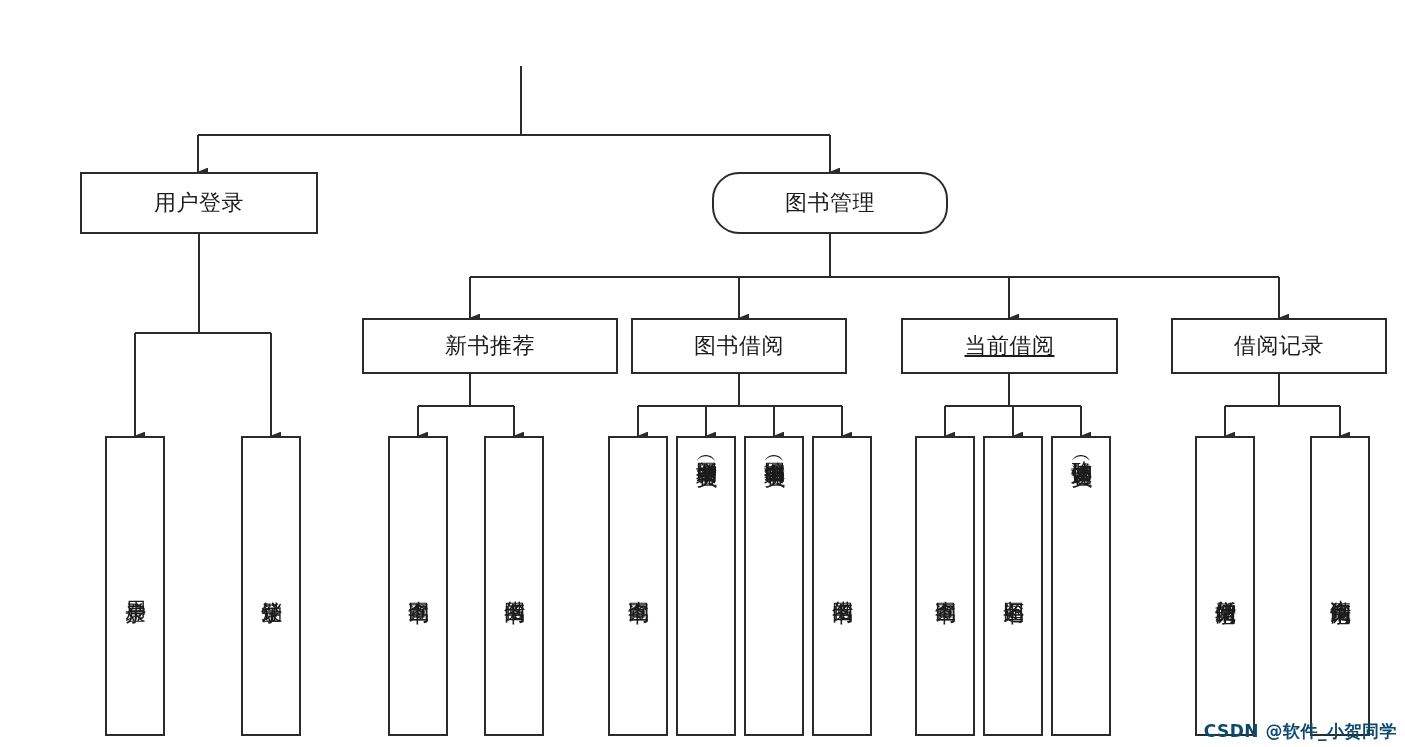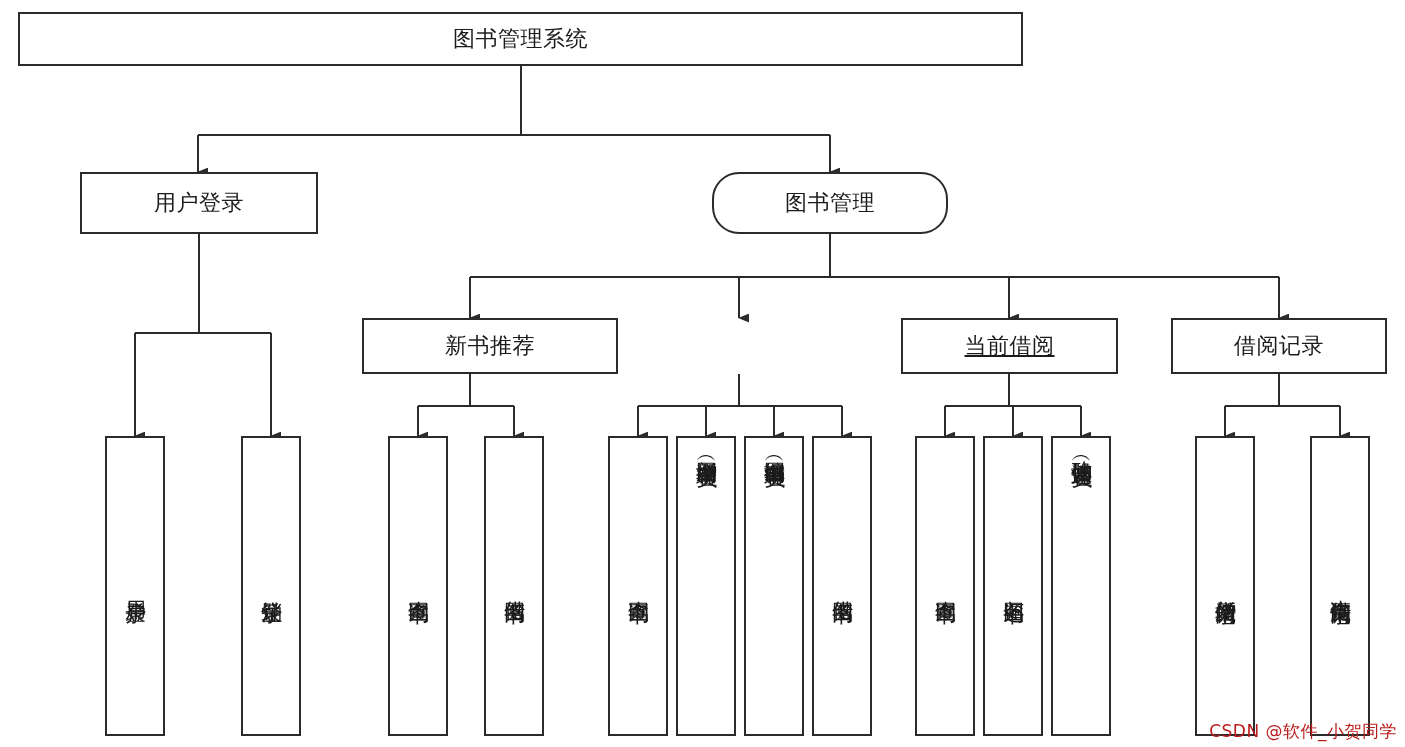--- a/index.html
+++ b/index.html
@@ -59,24 +59,25 @@
     margin-bottom: auto;
   }
   .node.v.topal {
     align-items: flex-start;
   }
   .watermark {
     position: absolute;
     right: 8px;
     bottom: 4px;
     font-size: 17px;
-    color: #b91c1c;
+    color: #0c4a6e;
     letter-spacing: 0.5px;
     white-space: nowrap;
     user-select: none;
+    font-weight: bold;
   }
 </style>
 </head>
 <body>
 
 <div id="diagram-root">
 
   <svg class="wires" viewBox="0 0 1405 747">
     <defs>
       <marker id="arrowhead" markerWidth="9" markerHeight="11" refX="4.5" refY="10.2" orient="auto" markerUnits="userSpaceOnUse">
@@ -121,33 +122,33 @@
       <path d="M 1013,406 L 1013,436" marker-end="url(#arrowhead)"></path>
       <path d="M 1081,406 L 1081,436" marker-end="url(#arrowhead)"></path>
 
       <path d="M 1279,374 L 1279,406"></path>
       <path d="M 1225,406 L 1340,406"></path>
       <path d="M 1225,406 L 1225,436" marker-end="url(#arrowhead)"></path>
       <path d="M 1340,406 L 1340,436" marker-end="url(#arrowhead)"></path>
     </g>
   </svg>
 
-  <div class="node h" id="node-root" style="left:18px; top:12px; width:1005px; height:54px;">
-    <span>图书管理系统</span>
-  </div>
 
   <div class="node h" style="left:80px; top:172px; width:238px; height:62px;">
     <span>用户登录</span>
   </div>
   <div class="node h" style="left:712px; top:172px; width:236px; height:62px;border-radius:27px;">
     <span>图书管理</span>
   </div>
 
   <div class="node h" style="left:362px; top:318px; width:256px; height:56px;">
     <span>新书推荐</span>
+  </div>
+  <div class="node h" style="left:631px; top:318px; width:216px; height:56px;">
+    <span>图书借阅</span>
   </div>
   <div class="node h" style="left:901px; top:318px; width:217px; height:56px;text-decoration:underline;">
     <span>当前借阅</span>
   </div>
   <div class="node h" style="left:1171px; top:318px; width:216px; height:56px;text-align:right;">
     <span>借阅记录</span>
   </div>
 
   <div class="node v mid" style="left:105px; top:436px; width:60px; height:300px;">
     <span class="vtext">用户登录</span>

